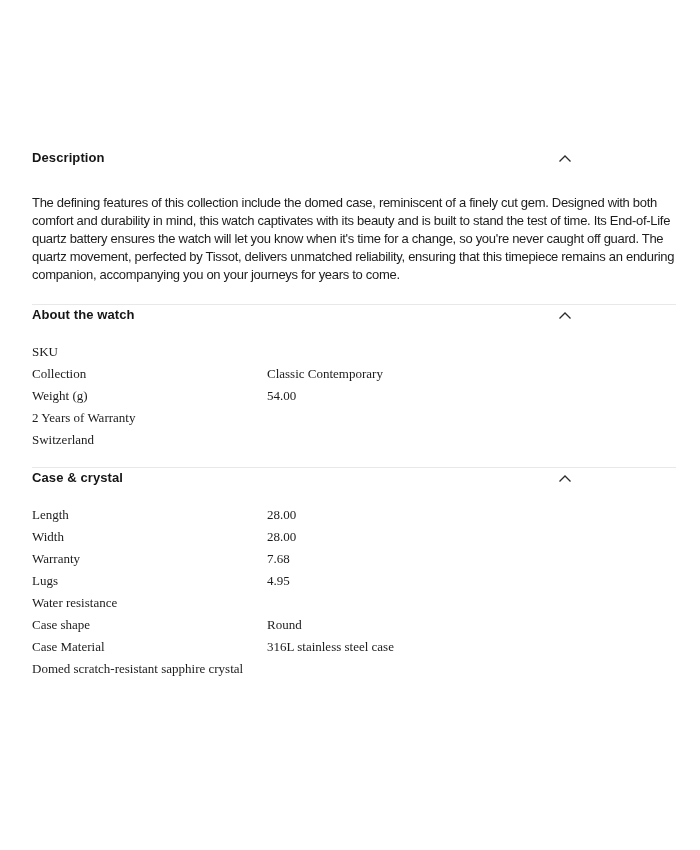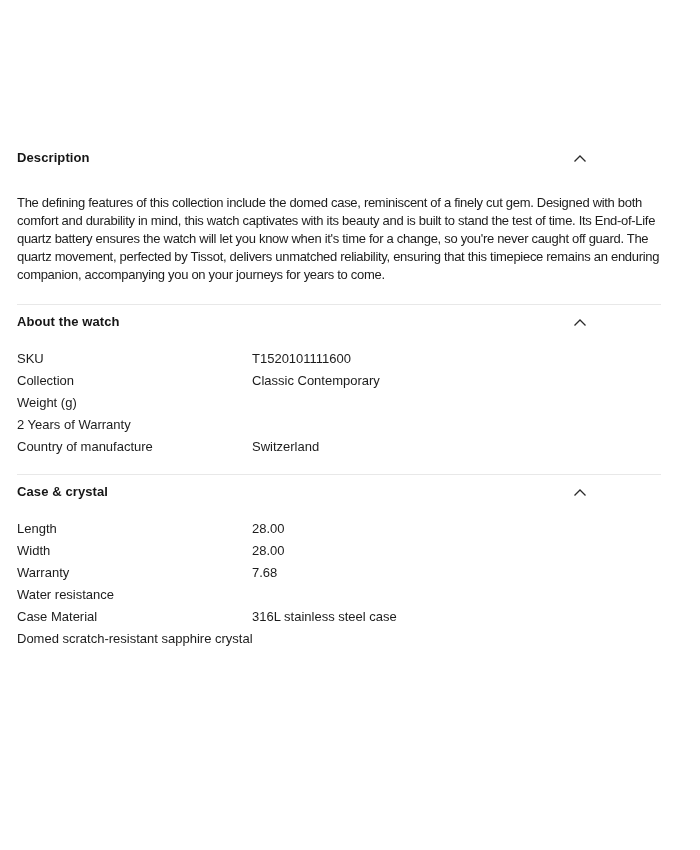--- a/index.html
+++ b/index.html
@@ -3,21 +3,21 @@
 <meta charset="utf-8">
 <style>
   * { margin: 0; padding: 0; box-sizing: border-box; }
   html, body { background: #ffffff; }
   body {
     width: 700px; height: 850px;
     font-family: "Liberation Sans", sans-serif;
     color: #1a1a1a;
     overflow: hidden;
   }
-  .content { padding: 0 17px; width: 604px; }
+  .content { padding: 0 32px; width: 604px; }
   .spacer-top { height: 150px; }
 
   .section-header {
     display: flex; justify-content: space-between; align-items: center;
     height: 16px; cursor: pointer;
   }
   .section-title {
     font-size: 13px; font-weight: bold; letter-spacing: 0.1px;
     color: #161616; line-height: 16px;
   }
@@ -25,24 +25,24 @@
 
   .description-body {
     margin-top: 28px;
     font-size: 13px; letter-spacing: -0.3px; line-height: 18px;
     color: #1c1c1c; width: 644px;
   }
 
   .divider { margin-top: 20px; height: 1px; background: #e8e8e8; width: 644px; }
   .divider.d2 { margin-top: 14px; }
 
-  .hdr-gap { margin-top: 9px; gap: 26px; }
+  .hdr-gap { margin-top: 2px; gap: 26px; }
 
   .spec-table { margin-top: 20px; }
-  .spec-row { display: flex; height: 22px; align-items: flex-start; }
+  .spec-row { display: flex; height: 22px; align-items: flex-start; font-family: Liberation Serif, serif; }
   .spec-label, .spec-value { font-size: 13px; line-height: 17px; color: #1c1c1c; }
   .spec-label { width: 235px; flex: 0 0 auto; }
   .spec-value { flex: 1 1 auto; }
 </style>
 </head>
 <body>
 
 <div class="content">
   <div class="spacer-top"></div>
 
@@ -58,34 +58,33 @@
 
   <div class="section-header hdr-gap">
     <span class="section-title">About the watch</span>
     <svg class="chevron" viewBox="0 0 14 9">
       <polyline points="1.5,7.5 7,2 12.5,7.5" fill="none" stroke="#2b2b2b" stroke-width="1.3"></polyline>
     </svg>
   </div>
   <div class="spec-table">
     <div class="spec-row">
       <span class="spec-label">SKU</span>
-      <span class="spec-value">T1520101111600</span>
     </div>
     <div class="spec-row">
       <span class="spec-label">Collection</span>
       <span class="spec-value">Classic Contemporary</span>
     </div>
     <div class="spec-row">
       <span class="spec-label">Weight (g)</span>
+      <span class="spec-value">54.00</span>
     </div>
     <div class="spec-row">
       <span class="spec-value">2 Years of Warranty</span>
     </div>
     <div class="spec-row">
-      <span class="spec-label">Country of manufacture</span>
       <span class="spec-value">Switzerland</span>
     </div>
   </div>
 
   <div class="divider d2"></div>
 
   <div class="section-header hdr-gap">
     <span class="section-title">Case &amp; crystal</span>
     <svg class="chevron" viewBox="0 0 14 9">
       <polyline points="1.5,7.5 7,2 12.5,7.5" fill="none" stroke="#2b2b2b" stroke-width="1.3"></polyline>
@@ -98,21 +97,29 @@
     </div>
     <div class="spec-row">
       <span class="spec-label">Width</span>
       <span class="spec-value">28.00</span>
     </div>
     <div class="spec-row">
       <span class="spec-label">Warranty</span>
       <span class="spec-value">7.68</span>
     </div>
     <div class="spec-row">
+      <span class="spec-label">Lugs</span>
+      <span class="spec-value">4.95</span>
+    </div>
+    <div class="spec-row">
       <span class="spec-label">Water resistance</span>
+    </div>
+    <div class="spec-row">
+      <span class="spec-label">Case shape</span>
+      <span class="spec-value">Round</span>
     </div>
     <div class="spec-row">
       <span class="spec-label">Case Material</span>
       <span class="spec-value">316L stainless steel case</span>
     </div>
     <div class="spec-row">
       <span class="spec-value">Domed scratch-resistant sapphire crystal</span>
     </div>
   </div>
 </div>

